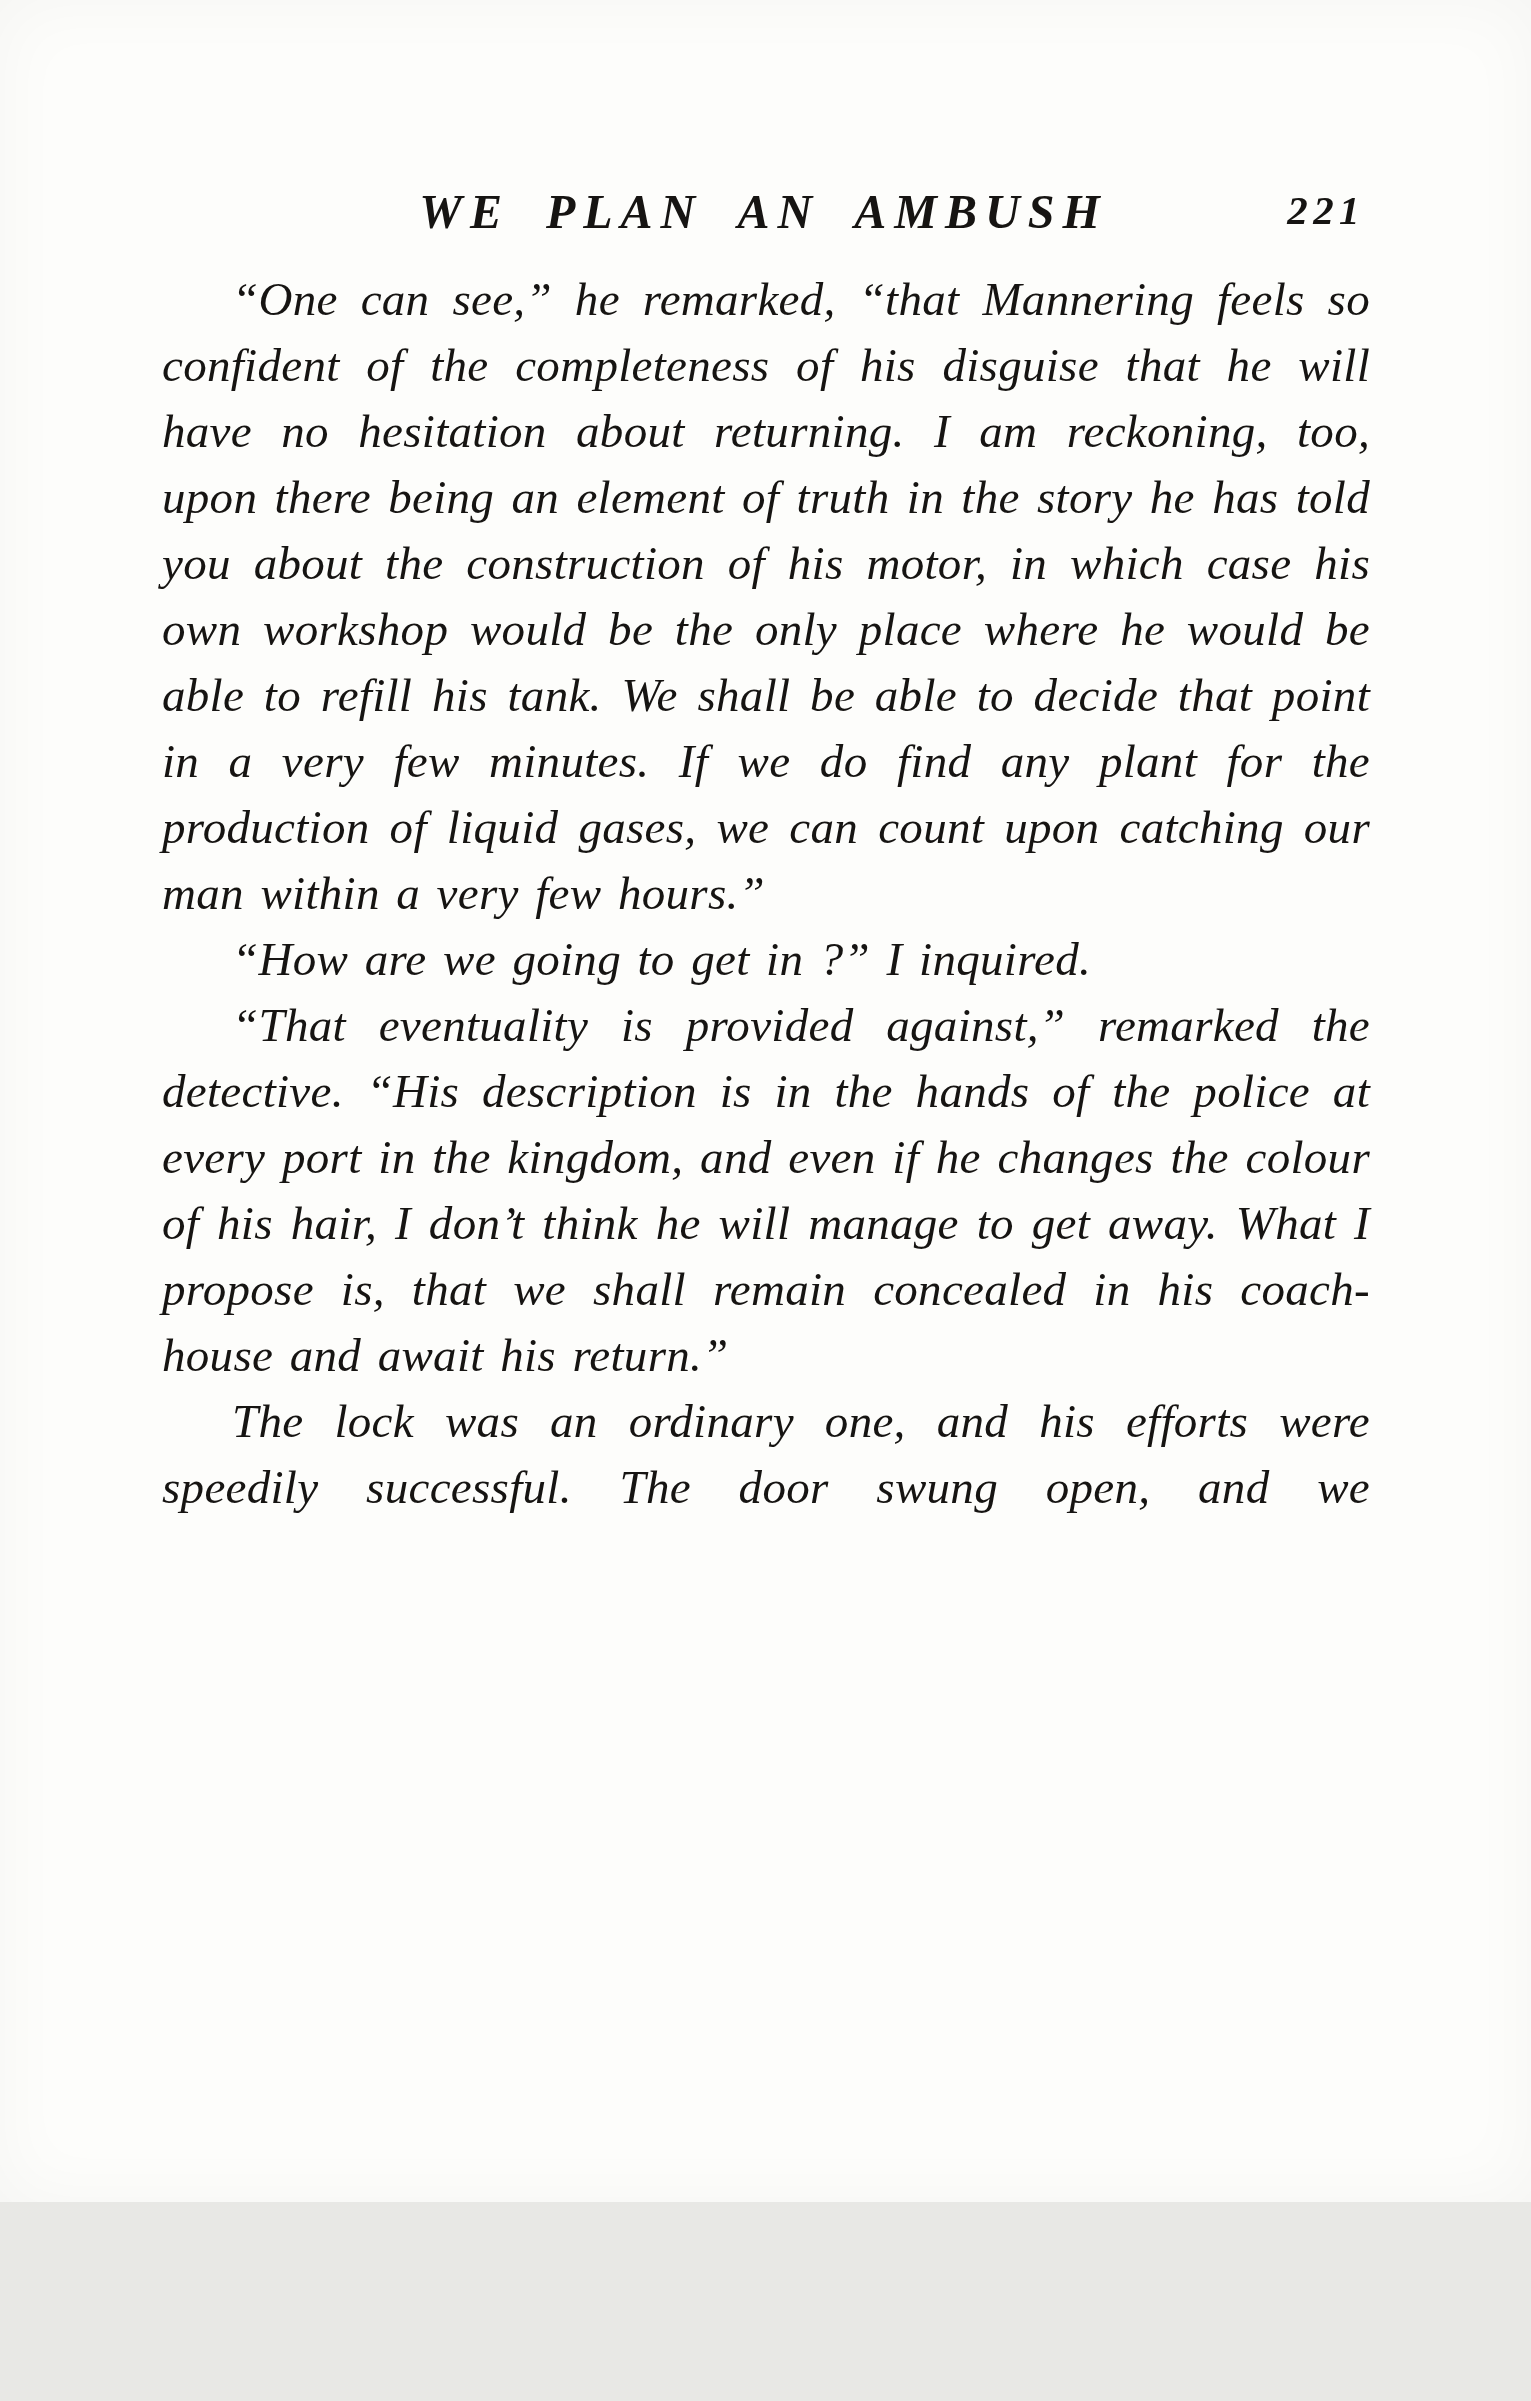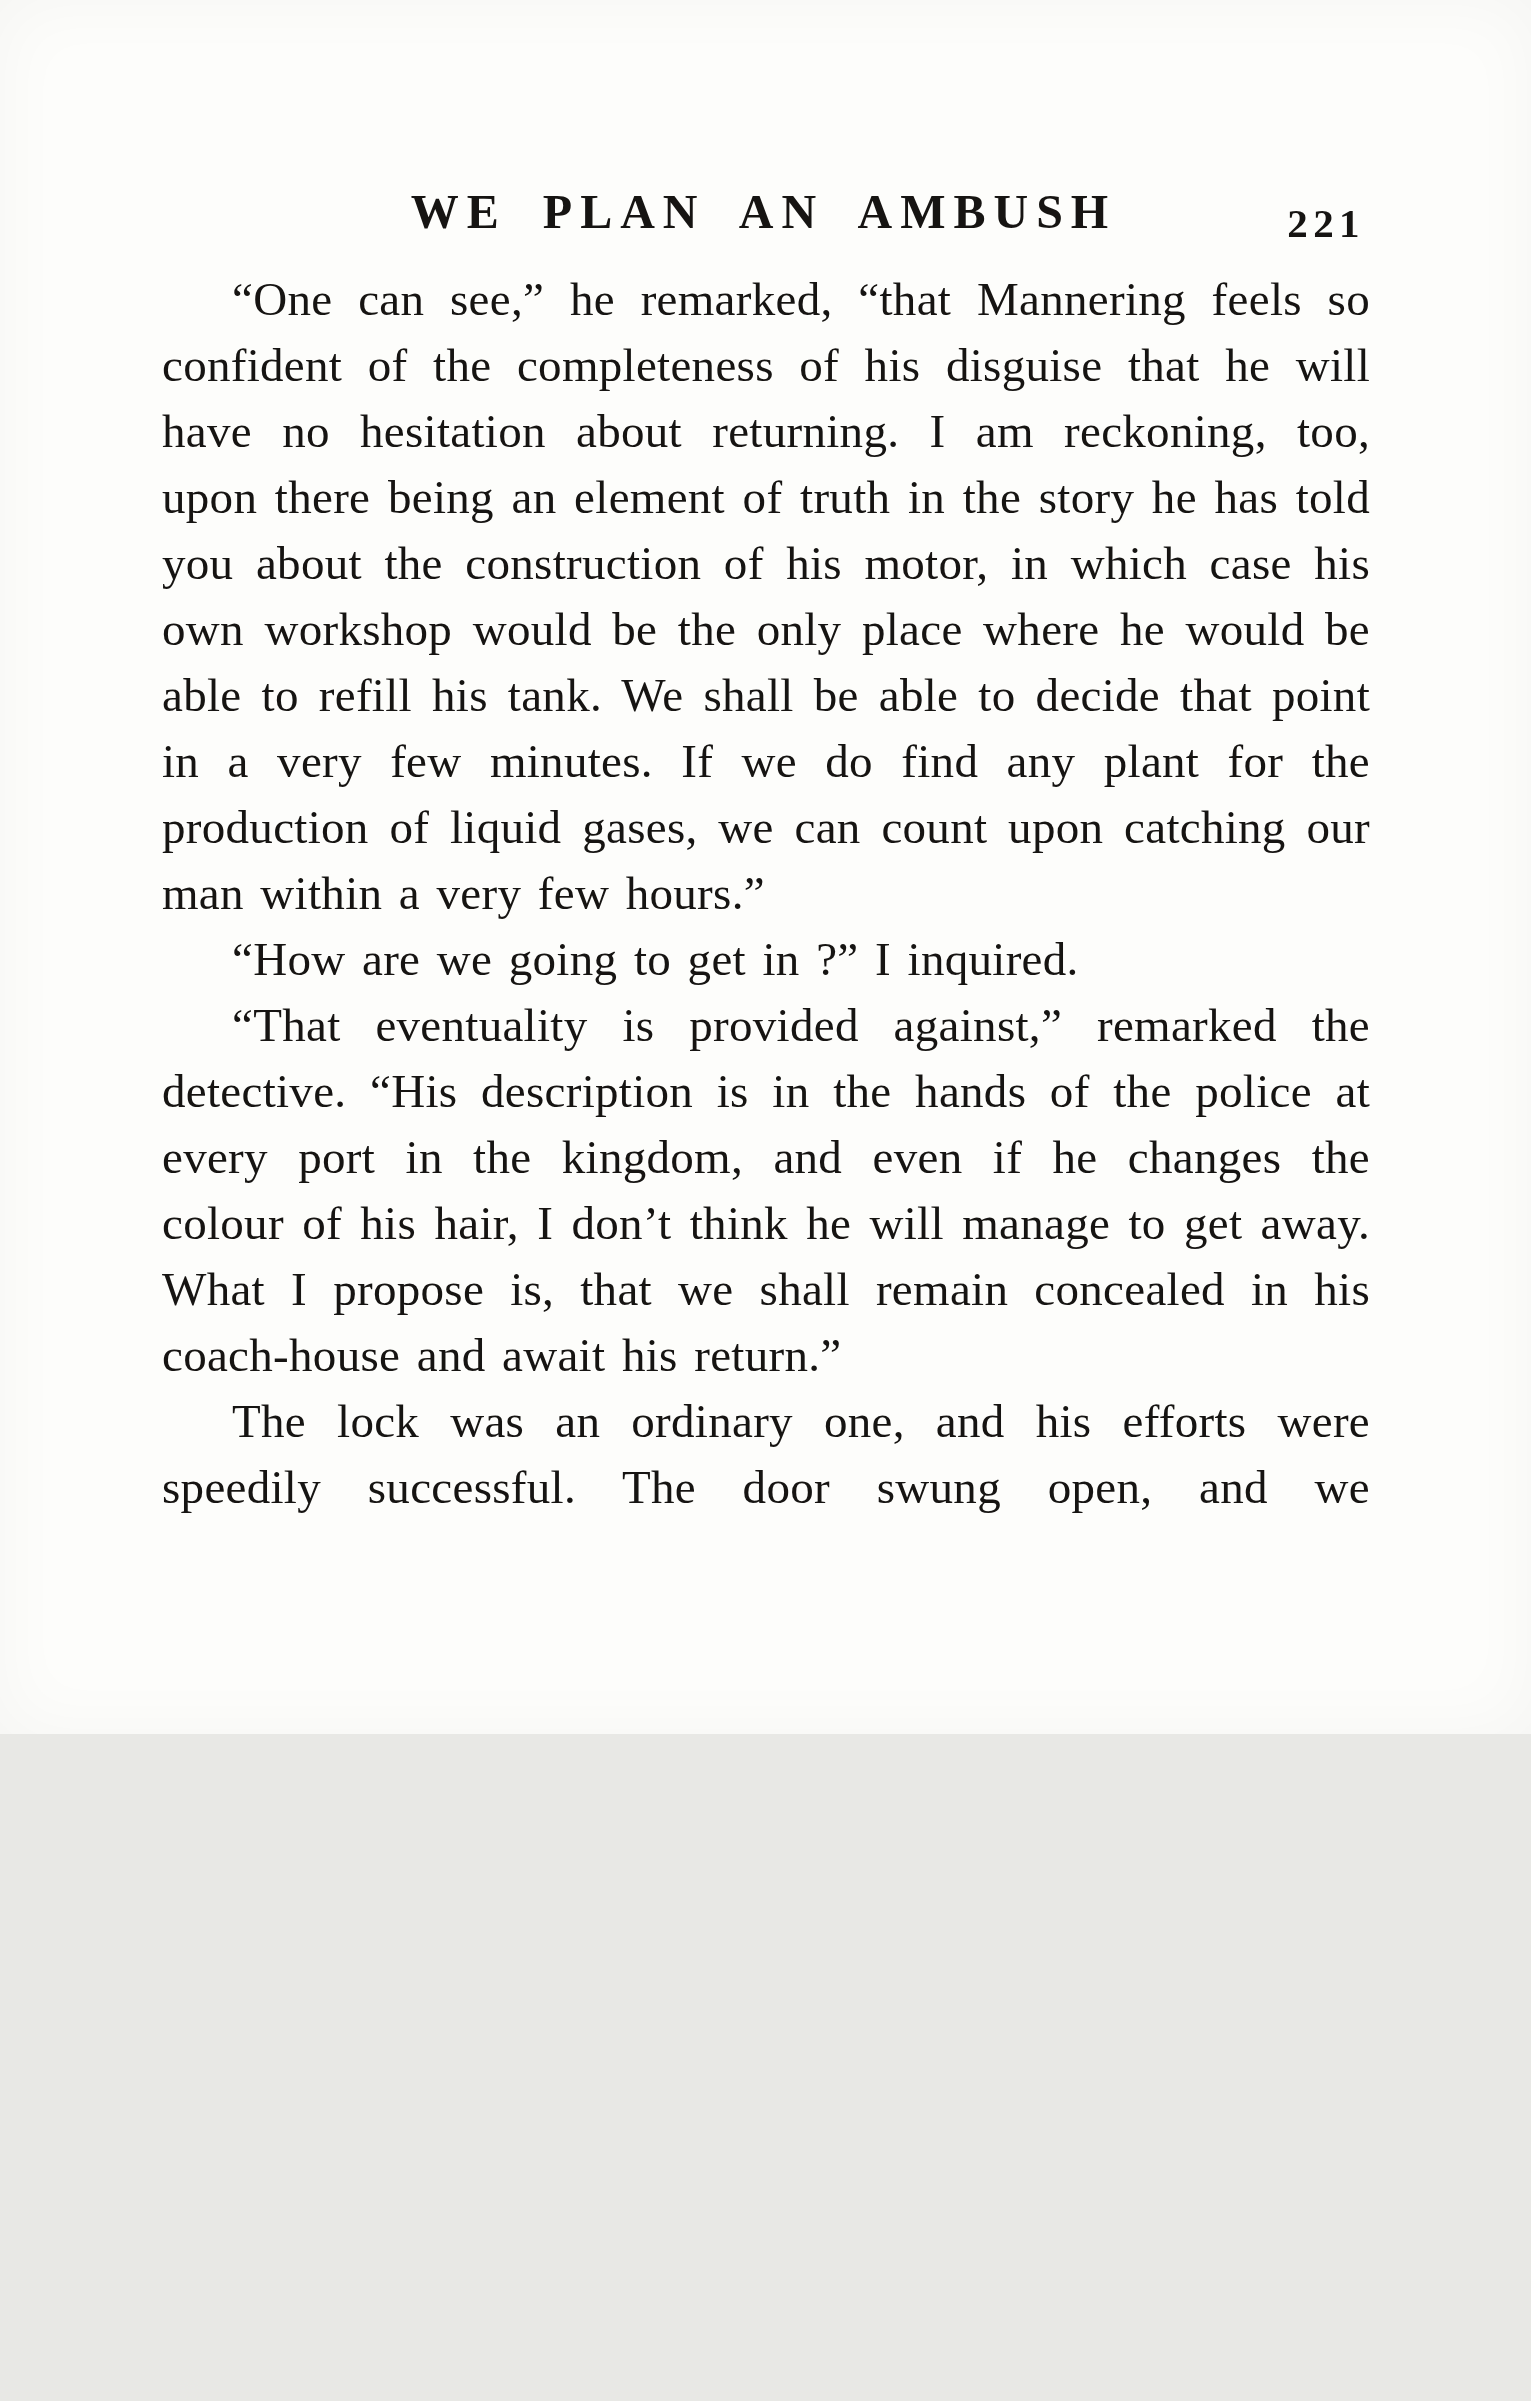--- a/index.html
+++ b/index.html
@@ -3,46 +3,47 @@
 <meta charset="utf-8">
 <style>
   html, body {
     margin: 0;
     padding: 0;
     background: #e8e8e5;
   }
   .page {
     position: relative;
     width: 1532px;
-    height: 1734px;
+    height: 2202px;
     margin: 0 auto;
     background: #fdfdfb;
     box-sizing: border-box;
     box-shadow: inset 0 0 72px rgba(0,0,0,0.035);
     font-family: "Liberation Serif", "DejaVu Serif", serif;
     color: #161412;
     overflow: hidden;
+    font-style: italic;
   }
   .header {
     position: absolute;
     top: 184px;
     left: 162px;
     width: 1203px;
     text-align: center;
   }
   .chapter-title {
     font-size: 48px;
     letter-spacing: 8px;
     word-spacing: 16px;
     font-weight: 600;
   }
   .page-number {
     position: absolute;
     right: 0;
-    top: 15px;
+    top: 2px;
     font-size: 41px;
     font-weight: bold;
     letter-spacing: 5.4px;
   }
   .body-text {
     position: absolute;
     top: 266px;
     left: 162px;
     width: 1208px;
   }

